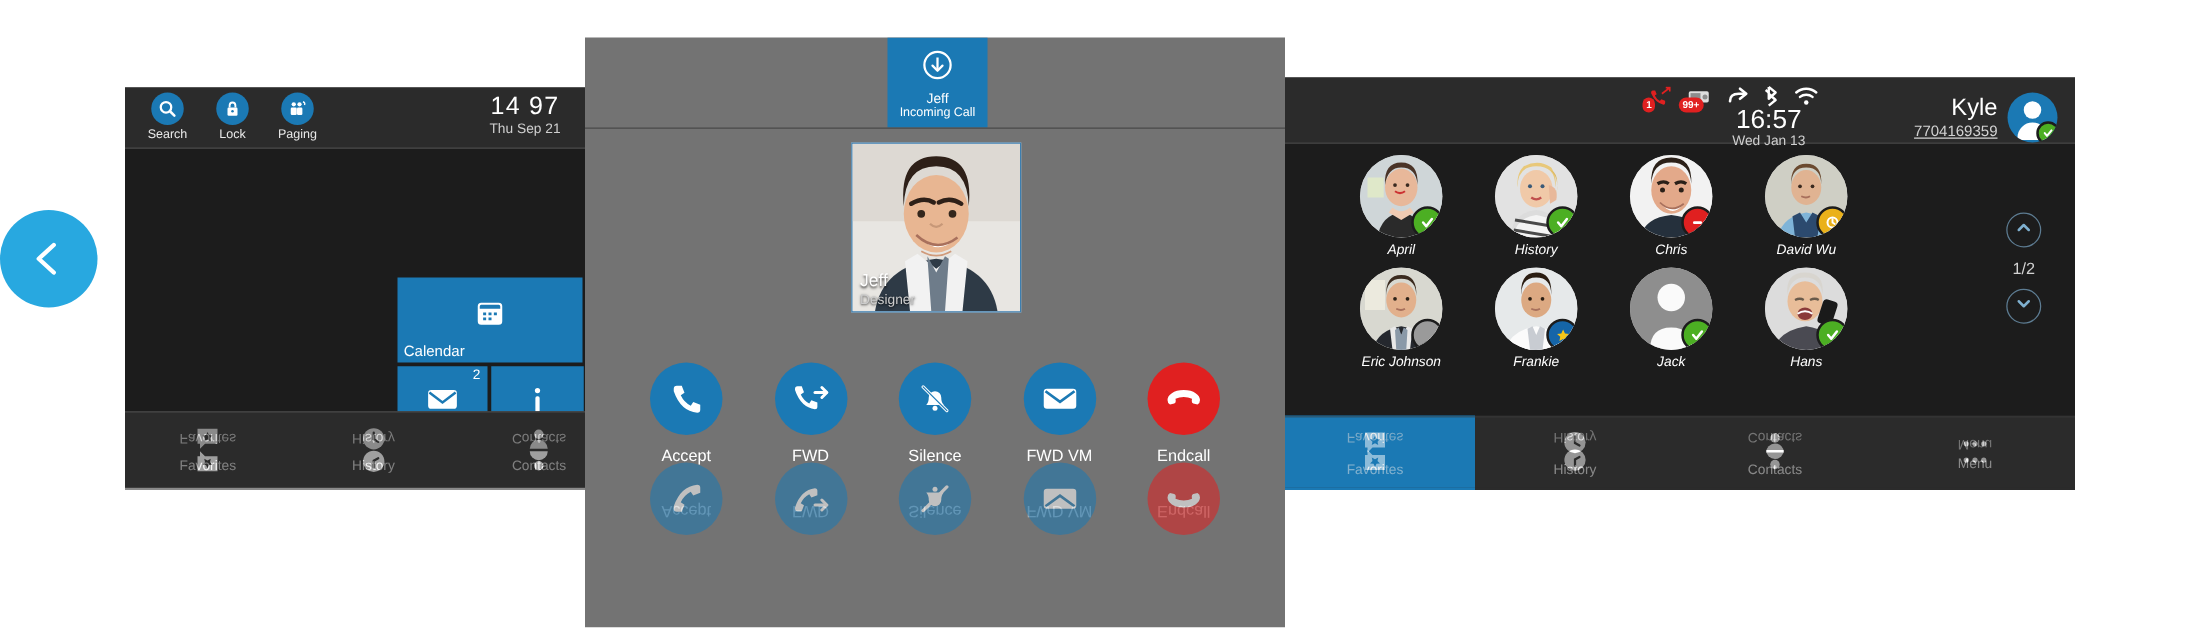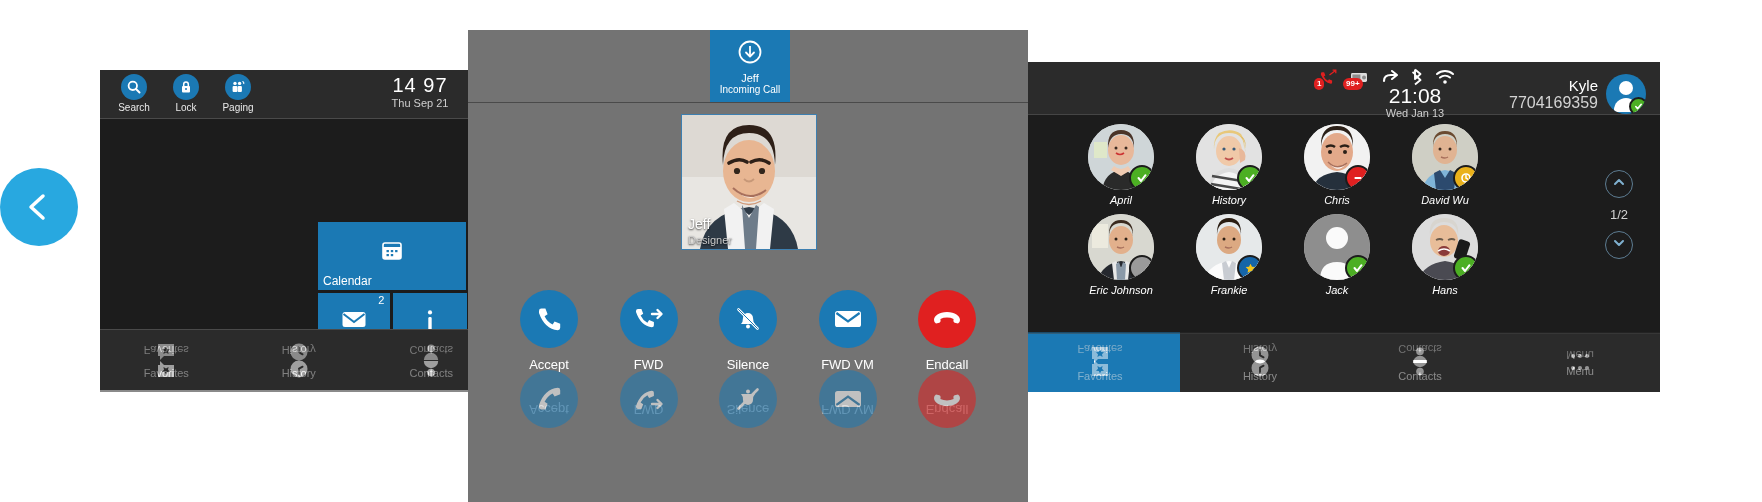--- a/index.html
+++ b/index.html
@@ -60,22 +60,22 @@
         border-bottom:1px solid #454545;}
   .rstatus{position:absolute;right:205px;top:6px;display:flex;align-items:center;gap:11px;}
   .rstat-ic{position:relative;display:flex;align-items:center;}
   .rbadge{position:absolute;left:-6px;bottom:-5px;background:#e02020;color:#fff;border-radius:9px;
           font-size:8px;line-height:12px;padding:0 3px;font-weight:bold;}
   .rclock{position:absolute;right:190px;top:22px;text-align:center;width:110px;color:#fff;}
   .rclock .t{font-size:21px;line-height:23px;}
   .rclock .d{font-size:11px;color:#cfcfcf;}
   .ruser{position:absolute;right:14px;top:12px;display:flex;align-items:center;gap:8px;}
   .ruser .txt{text-align:right;color:#fff;}
-  .ruser .nm{font-size:15px;}
-  .ruser .no{font-size:16px;color:#d3d3d3;}
+  .ruser .nm{font-size:19px;}
+  .ruser .no{font-size:12px;color:#d3d3d3;text-decoration:underline;}
   .avatar-self{position:relative;width:40px;height:40px;border-radius:50%;background:#1b79b4;
                display:flex;align-items:flex-end;justify-content:center;overflow:hidden;}
   .avatar-self .head{position:absolute;top:7px;width:14px;height:14px;border-radius:50%;background:#fff;}
   .avatar-self .body{position:absolute;bottom:2px;width:24px;height:14px;border-radius:12px 12px 0 0;background:#fff;}
 
   
   .fgrid{position:absolute;left:60px;top:62px;width:470px;}
   .frow{display:flex;gap:26px;margin-bottom:8px;}
   .fcell-rel{position:relative;width:82px;text-align:center;font-style:italic;}
   .fava{position:relative;width:66px;height:66px;border-radius:50%;margin:0 auto;overflow:hidden;
@@ -397,21 +397,21 @@
           </span>
           <span class="rstat-ic">
             <svg width="20" height="16" viewBox="0 0 20 16">
                 <path d="M2 5 a12 12 0 0 1 16 0" fill="none" stroke="#fff" stroke-width="2" stroke-linecap="round"></path>
                 <path d="M5 8.5 a8 8 0 0 1 10 0" fill="none" stroke="#fff" stroke-width="2" stroke-linecap="round"></path>
                 <circle cx="10" cy="13" r="1.8" fill="#fff"></circle>
               </svg>
           </span>
         </div>
         <div class="rclock">
-          <div class="t">21:08</div>
+          <div class="t">16:57</div>
           <div class="d">Wed Jan 13</div>
         </div>
         <div class="ruser">
           <div class="txt">
             <div class="nm">Kyle</div>
             <div class="no">7704169359</div>
           </div>
           <div class="avatar-self">
             <div class="head"></div>
               <div class="body"></div>

